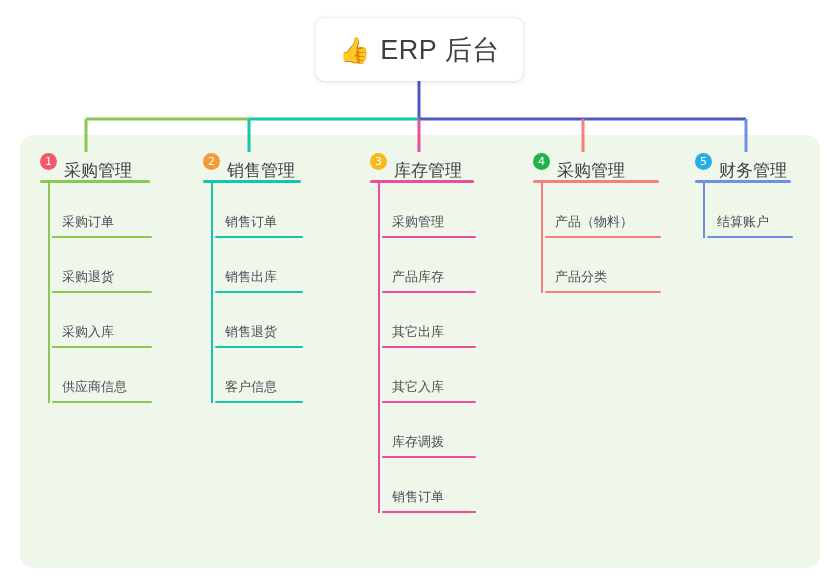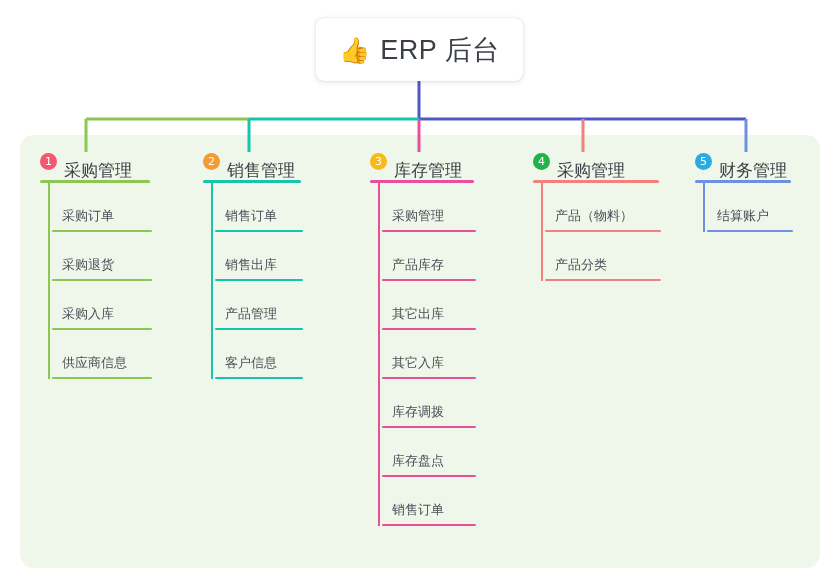--- a/index.html
+++ b/index.html
@@ -89,21 +89,21 @@
     padding-left:12px;
     box-sizing:border-box;
   }
   .spine{
     position:absolute;
     left:8px; top:0; bottom:0;
     width:2px;
   }
   .leaf{
     position:relative;
-    height:49px;
+    height:55px;
     box-sizing:border-box;
     display:flex;
     align-items:flex-end;
     padding-left:10px;
     padding-bottom:3px;
   }
   .leaf-label{
     font-size:13px;
     color:#4a4f57;
     white-space:nowrap;
@@ -177,21 +177,21 @@
           <div class="spine" style="background: rgb(23, 196, 172);"></div>
           <div class="leaf">
             <span class="leaf-label">销售订单</span>
             <div class="leaf-rule" style="background: rgb(23, 196, 172); width: 88px;"></div>
           </div>
           <div class="leaf">
             <span class="leaf-label">销售出库</span>
             <div class="leaf-rule" style="background: rgb(23, 196, 172); width: 88px;"></div>
           </div>
           <div class="leaf">
-            <span class="leaf-label">产品管理</span>
+            <span class="leaf-label">销售退货</span>
             <div class="leaf-rule" style="background: rgb(23, 196, 172); width: 88px;"></div>
           </div>
           <div class="leaf">
             <span class="leaf-label">客户信息</span>
             <div class="leaf-rule" style="background: rgb(23, 196, 172); width: 88px;"></div>
           </div>
         </div>
       </div>
       <div class="col" style="left: 370px; width: 150px;">
         <div class="col-head">
@@ -215,24 +215,20 @@
           </div>
           <div class="leaf">
             <span class="leaf-label">其它入库</span>
             <div class="leaf-rule" style="background: rgb(232, 80, 155); width: 94px;"></div>
           </div>
           <div class="leaf">
             <span class="leaf-label">库存调拨</span>
             <div class="leaf-rule" style="background: rgb(232, 80, 155); width: 94px;"></div>
           </div>
           <div class="leaf">
-            <span class="leaf-label">库存盘点</span>
-            <div class="leaf-rule" style="background: rgb(232, 80, 155); width: 94px;"></div>
-          </div>
-          <div class="leaf">
             <span class="leaf-label">销售订单</span>
             <div class="leaf-rule" style="background: rgb(232, 80, 155); width: 94px;"></div>
           </div>
         </div>
       </div>
       <div class="col" style="left: 533px; width: 152px;">
         <div class="col-head">
           <span class="badge" style="background: rgb(34, 178, 76);">4</span>
           <span class="col-title">采购管理</span>
         </div>

